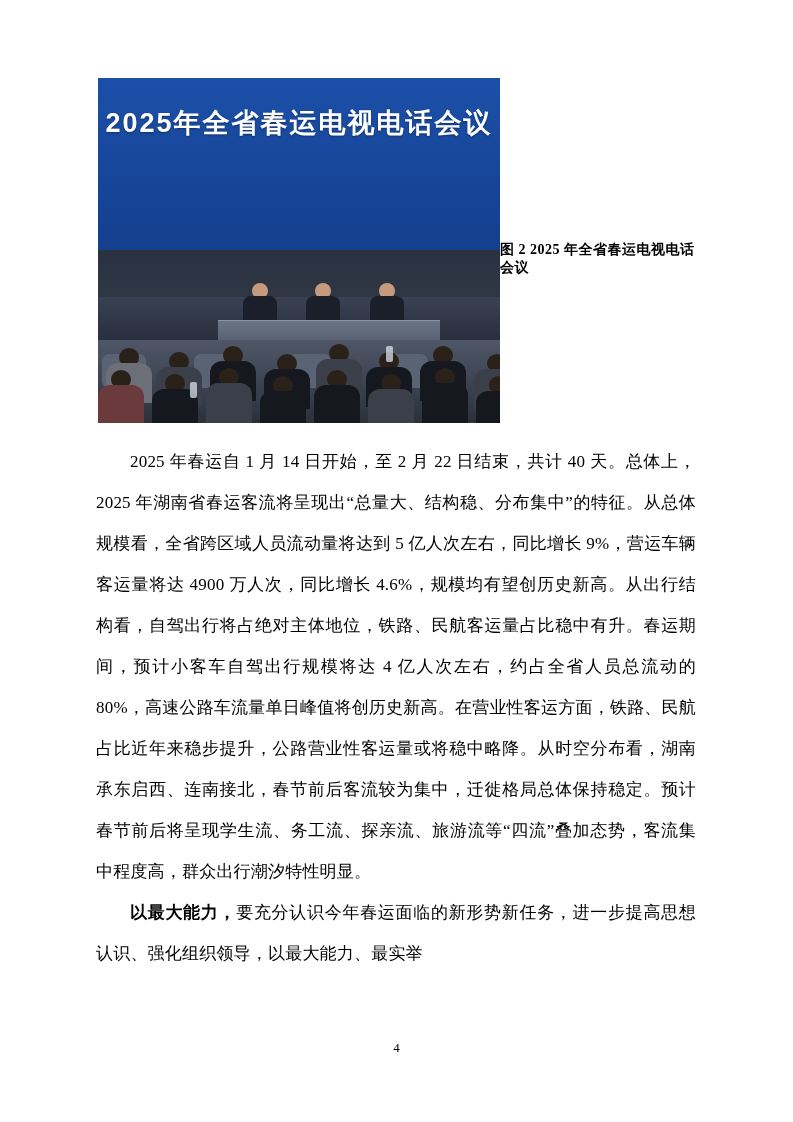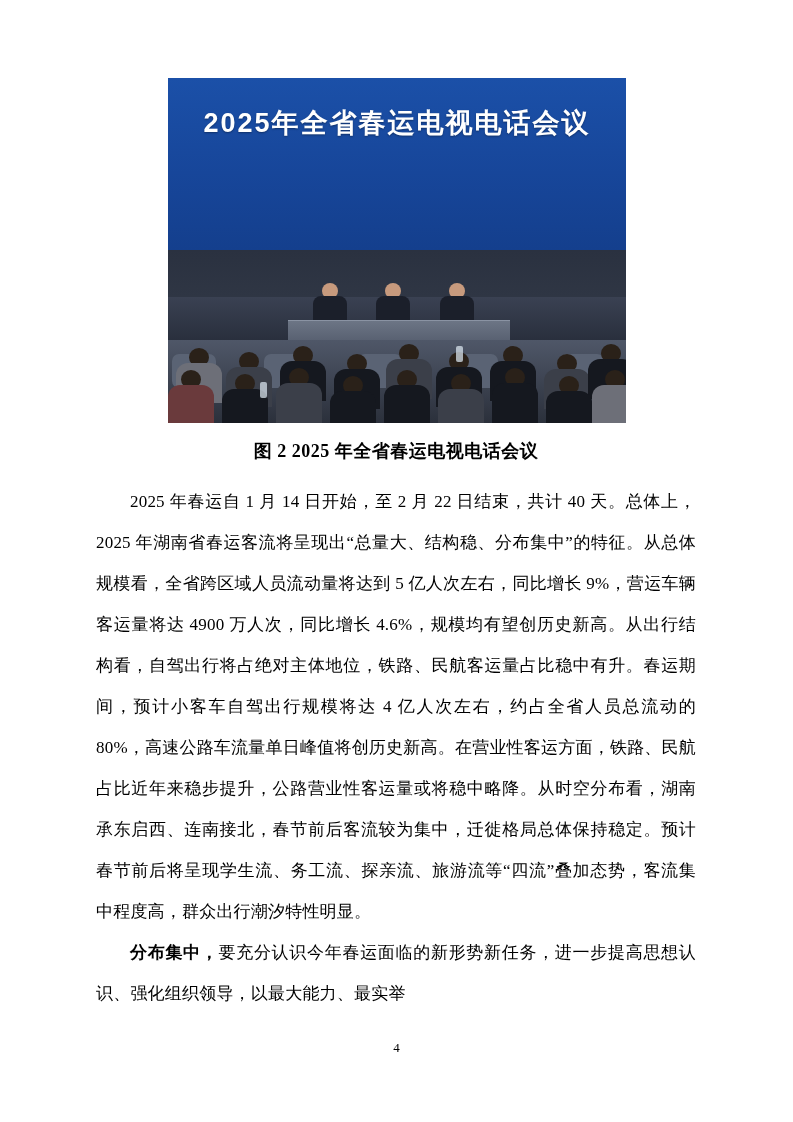--- a/index.html
+++ b/index.html
@@ -27,21 +27,21 @@
     position: absolute;
     left: 96px;
     top: 78px;
     width: 600px;
   }
 
   
   .figure {
     width: 600px;
     display: flex;
-    flex-direction: column;
+    flex-direction: row;
     align-items: center;
   }
   .photo {
     position: relative;
     width: 458px;
     height: 345px;
     margin-left: 2px;
     background: #111318;
     overflow: hidden;
   }
@@ -166,23 +166,23 @@
   .bottle {
     position: absolute;
     width: 7px;
     height: 16px;
     border-radius: 2px;
     background: rgba(215,225,235,0.75);
   }
 
   .figure-caption {
     margin-top: 16px;
-    font-size: 18px;
+    font-size: 14px;
     font-weight: bold;
-    text-align: center;
+    text-align: left;
     letter-spacing: 0.5px;
     font-family: "Liberation Serif", "DejaVu Serif", serif;
   }
 
   
   .body-text {
     margin-top: 18px;
     font-size: 17px;
     line-height: 41px;
     text-align: justify;
@@ -319,19 +319,19 @@
 
           <div class="bottle" style="left:92px; top:42px;"></div>
           <div class="bottle" style="left:288px; top:6px;"></div>
         </div>
       </div>
       <figcaption class="figure-caption">图 2  2025 年全省春运电视电话会议</figcaption>
     </figure>
 
     <div class="body-text">
       <p><span>2025 年春运自 1 月 14 日开始，至 2 月 22 日结束，共计 40 天。总体上，2025 年湖南省春运客流将呈现出“总量大、结构稳、分布集中”的特征。从总体规模看，全省跨区域人员流动量将达到 5 亿人次左右，同比增长 9%，营运车辆客运量将达 4900 万人次，同比增长 4.6%，规模均有望创历史新高。从出行结构看，自驾出行将占绝对主体地位，铁路、民航客运量占比稳中有升。春运期间，预计小客车自驾出行规模将达 4 亿人次左右，约占全省人员总流动的 80%，高速公路车流量单日峰值将创历史新高。在营业性客运方面，铁路、民航占比近年来稳步提升，公路营业性客运量或将稳中略降。从时空分布看，湖南承东启西、连南接北，春节前后客流较为集中，迁徙格局总体保持稳定。预计春节前后将呈现学生流、务工流、探亲流、旅游流等“四流”叠加态势，客流集中程度高，群众出行潮汐特性明显。</span></p>
-      <p><span class="lead">分布集中，</span><span>要充分认识今年春运面临的新形势新任务，进一步提高思想认识、强化组织领导，以最大能力、最实举</span></p>
+      <p><span class="lead">以最大能力，</span><span>要充分认识今年春运面临的新形势新任务，进一步提高思想认识、强化组织领导，以最大能力、最实举</span></p>
     </div>
 
   </div>
 
   <div class="page-number">4</div>
 </div>
 
 </body></html>

